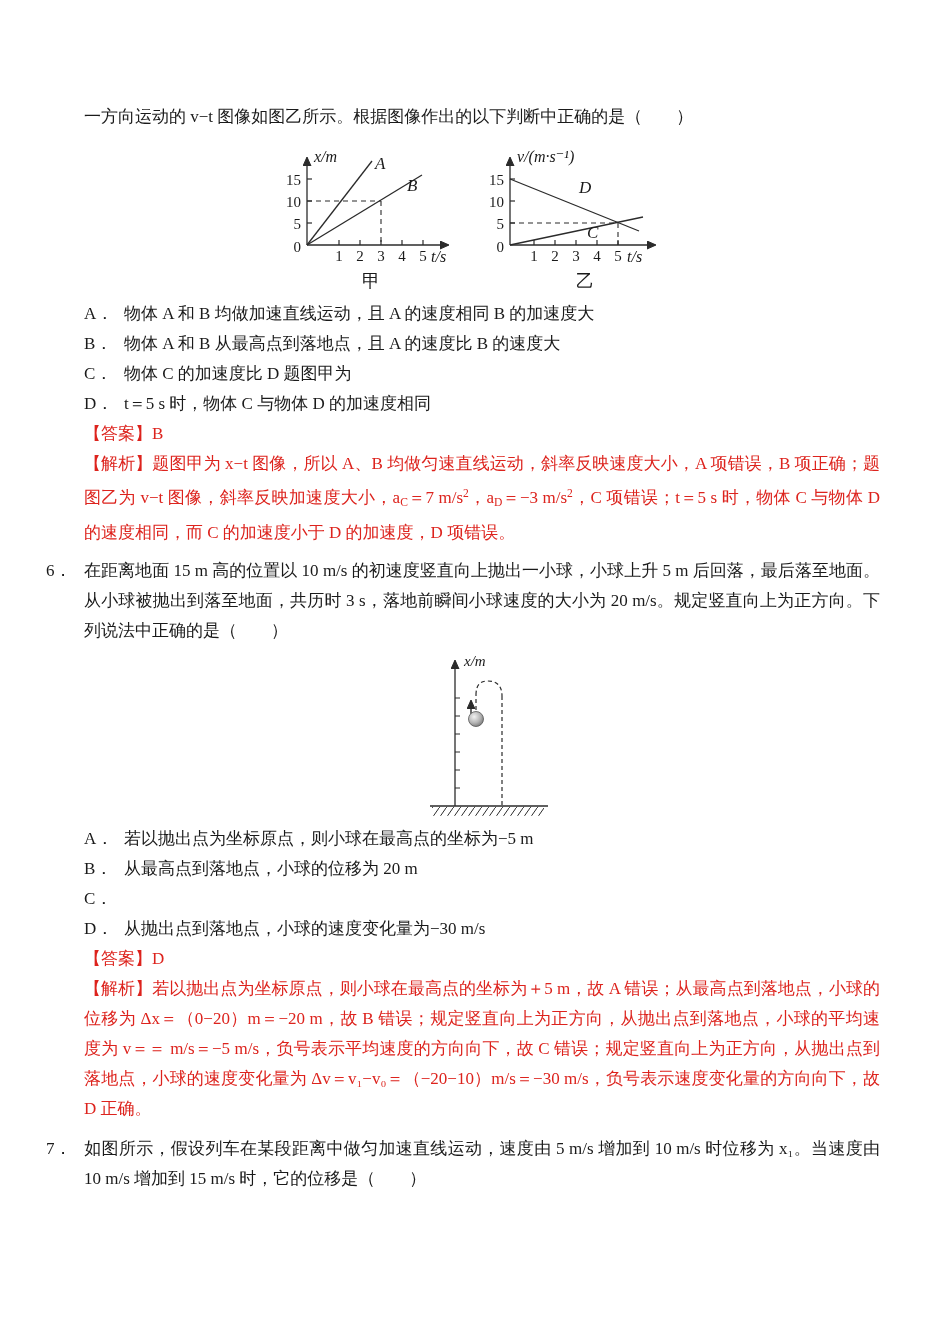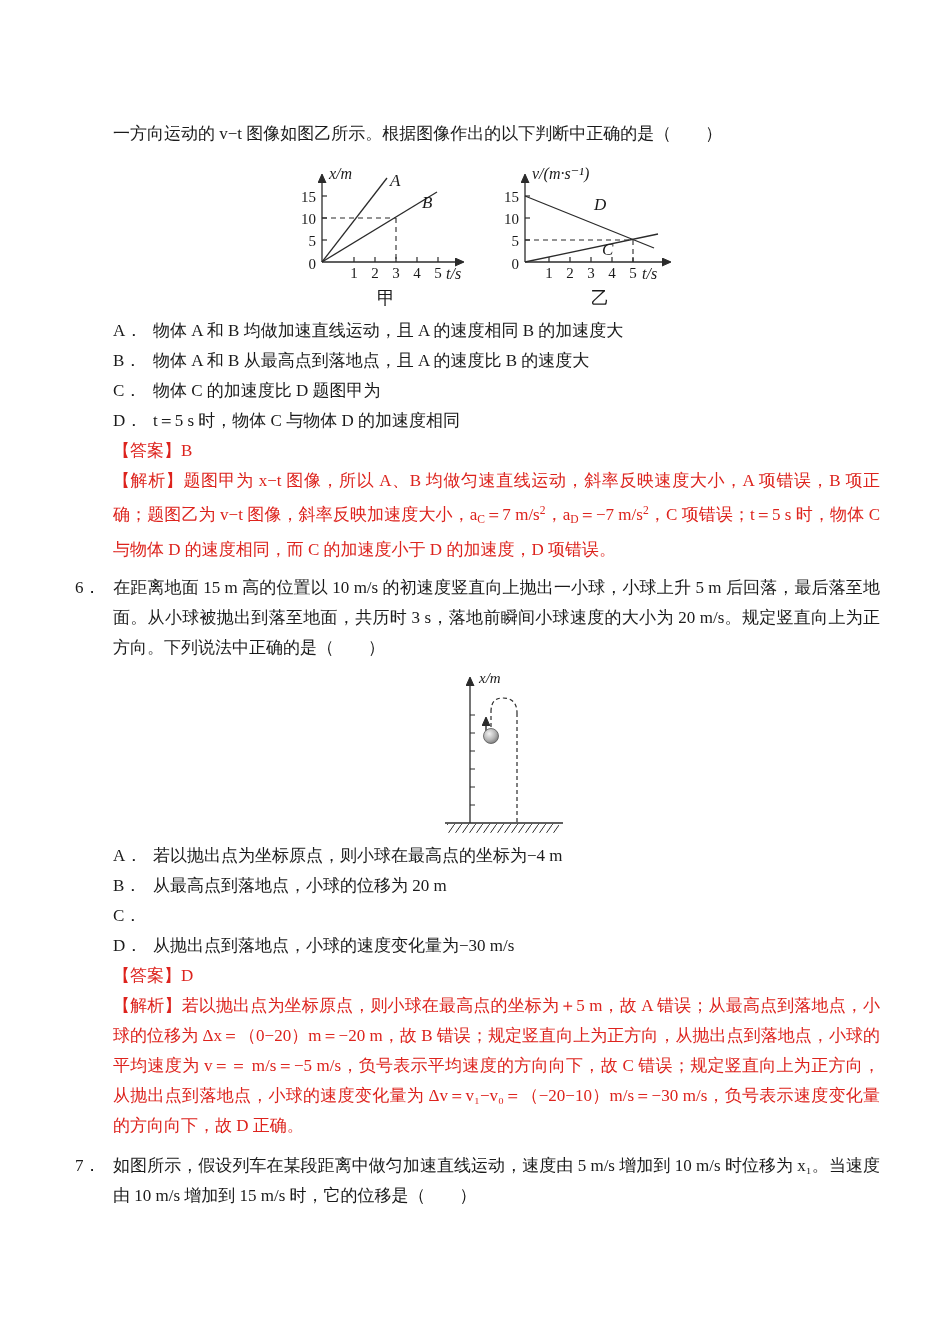--- a/index.html
+++ b/index.html
@@ -1,21 +1,21 @@
 <!DOCTYPE html>
 <html lang="zh"><head>
 <meta charset="utf-8">
 <style>
   html,body{margin:0;padding:0;}
   body{
     width:950px;height:1344px;background:#ffffff;overflow:hidden;
     font-family:"Liberation Serif","DejaVu Serif",serif;
     color:#1a1a1a;
   }
-  .page{padding:103px 70px 0 75px;font-size:17px;margin-top:17px;}
+  .page{padding:103px 70px 0 46px;font-size:17px;}
   p{margin:0;}
   .ml{margin-left:38px;}
   .intro{line-height:28px;text-align:justify;}
   .figs{display:flex;justify-content:center;align-items:flex-start;gap:8px;margin:14px 0 2px 30px;}
   .opts{margin-top:6px;}
   .opt{margin-left:38px;line-height:30px;display:flex;}
   .opt-label{display:inline-block;width:40px;flex:none;}
   .red{color:#dd231d;}
   .ans{margin-left:38px;line-height:30px;}
   .jx{margin-left:38px;line-height:30px;text-align:justify;}
@@ -134,21 +134,21 @@
         <span>物体 C 的加速度比 D 题图甲为</span>
       </p>
     <p class="opt">
         <span class="opt-label">D．</span>
         <span>t＝5 s 时，物体 C 与物体 D 的加速度相同</span>
       </p>
   </div>
 
   <p class="ans red"><span>【答案】</span><span>B</span></p>
 
-  <p class="jx red"><span>【解析】题图甲为 x−t 图像，所以 A、B 均做匀速直线运动，斜率反映速度大小，A 项错误，B 项正确；题图乙为 v−t 图像，斜率反映加速度大小，a</span><span class="sub">C</span><span>＝7 m/s</span><span class="sup">2</span><span>，a</span><span class="sub">D</span><span>＝−7 m/s</span><span class="sup">2</span><span>，C 项错误；t＝5 s 时，物体 C 与物体 D 的速度相同，而 C 的加速度小于 D 的加速度，D 项错误。</span></p>
+  <p class="jx red"><span>【解析】题图甲为 x−t 图像，所以 A、B 均做匀速直线运动，斜率反映速度大小，A 项错误，B 项正确；题图乙为 v−t 图像，斜率反映加速度大小，a</span><span class="sub">C</span><span>＝7 m/s</span><span class="sup">2</span><span>，a</span><span class="sub">D</span><span>＝−3 m/s</span><span class="sup">2</span><span>，C 项错误；t＝5 s 时，物体 C 与物体 D 的速度相同，而 C 的加速度小于 D 的加速度，D 项错误。</span></p>
 
   <p class="q mt8"><span class="qnum">6．</span><span>在距离地面 15 m 高的位置以 10 m/s 的初速度竖直向上抛出一小球，小球上升 5 m 后回落，最后落至地面。从小球被抛出到落至地面，共历时 3 s，落地前瞬间小球速度的大小为 20 m/s。规定竖直向上为正方向。下列说法中正确的是（　　）</span></p>
 
   <div class="fig6wrap">
     <svg width="150" height="170" viewBox="0 0 150 170">
       <defs>
         <radialGradient id="ballg" cx="0.38" cy="0.35" r="0.75">
           <stop offset="0" stop-color="#f2f2f2"></stop>
           <stop offset="0.55" stop-color="#b5b5b5"></stop>
           <stop offset="1" stop-color="#6e6e6e"></stop>
@@ -177,21 +177,21 @@
       <g>
         <line x1="12" y1="158" x2="130" y2="158" stroke-width="1.6"></line>
         <rect x="14" y="158.8" width="112" height="9" fill="url(#hatchp)" stroke="none"></rect>
       </g>
     </svg>
   </div>
 
   <div class="opts">
     <p class="opt">
         <span class="opt-label">A．</span>
-        <span>若以抛出点为坐标原点，则小球在最高点的坐标为−4 m</span>
+        <span>若以抛出点为坐标原点，则小球在最高点的坐标为−5 m</span>
       </p>
     <p class="opt">
         <span class="opt-label">B．</span>
         <span>从最高点到落地点，小球的位移为 20 m</span>
       </p>
     <p class="opt">
         <span class="opt-label">C．</span>
       </p>
     <p class="opt">
         <span class="opt-label">D．</span>

